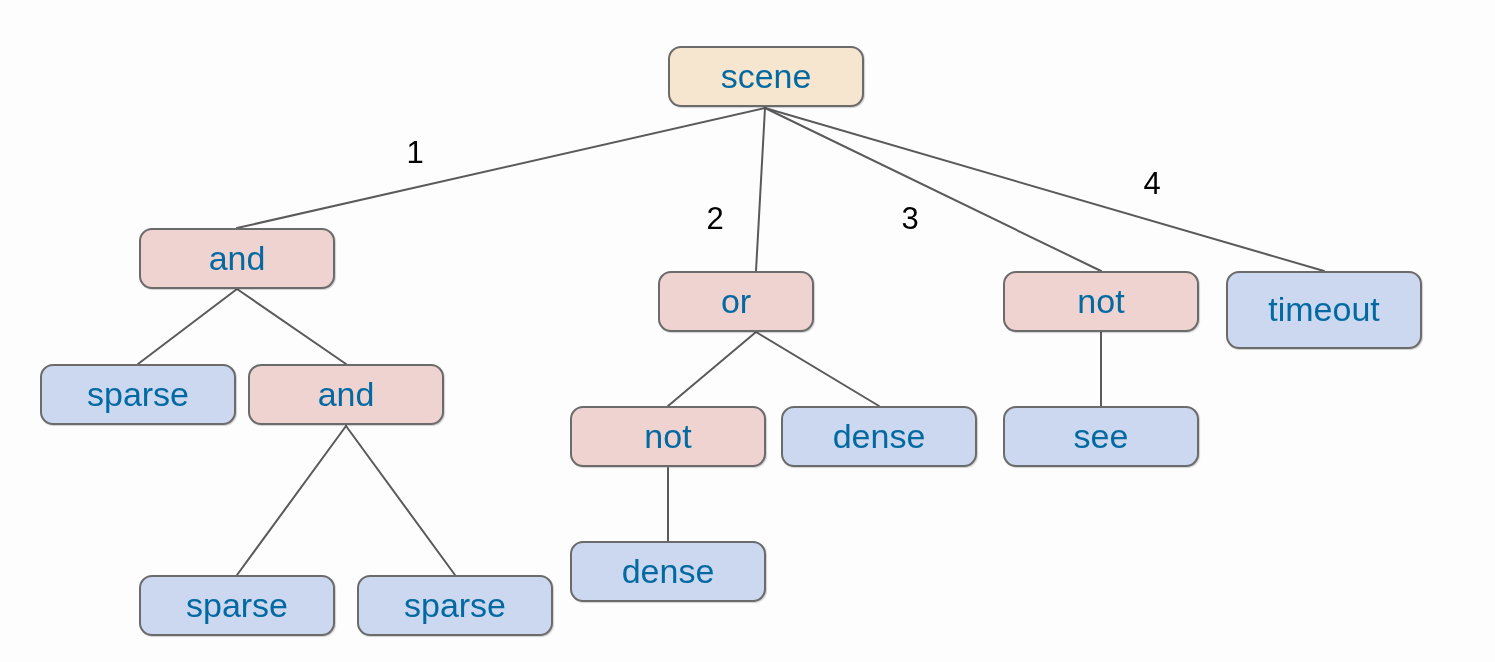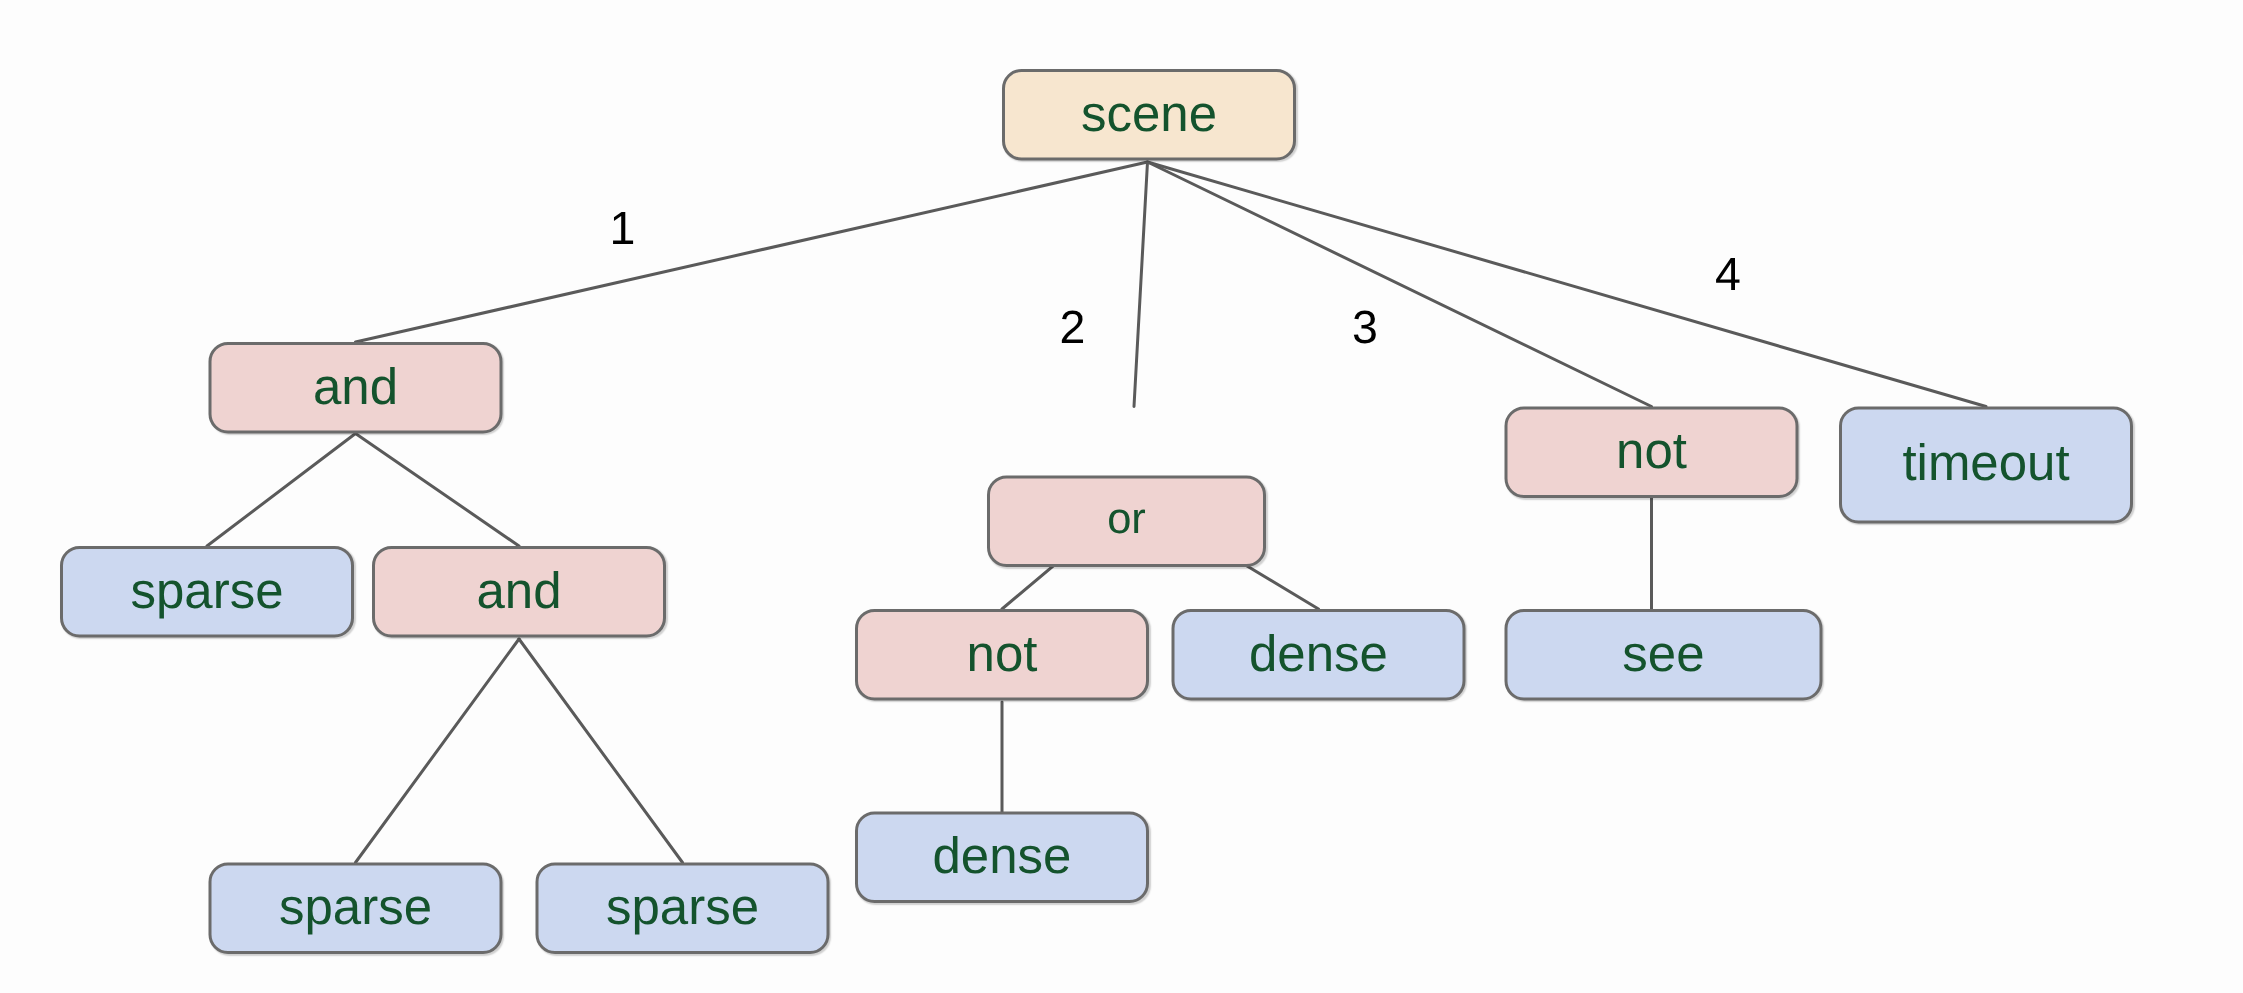--- a/index.html
+++ b/index.html
@@ -24,21 +24,21 @@
     pointer-events: none;
   }
   .node {
     position: absolute;
     box-sizing: border-box;
     display: flex;
     align-items: center;
     justify-content: center;
     border: 2px solid #6b6b6b;
     border-radius: 13px;
-    color: #14532d;
+    color: #0369a1;
     line-height: 1;
     white-space: nowrap;
     box-shadow: 1px 1px 1px rgba(0,0,0,0.18);
   }
   .node .node-label {
     display: block;
     padding-bottom: 2px;
   }
   .fill-root  { background: #f7e6cf; }
   .fill-op    { background: #efd3d1; }
@@ -72,42 +72,42 @@
       <line x1="1101" y1="332" x2="1101" y2="406" stroke="#5a5a5a" stroke-width="2" stroke-linecap="round"></line>
     </svg>
 
   <div id="node-layer">
       <div class="node fill-root" style="left: 668px; top: 46px; width: 196px; height: 61px; font-size: 34px;">
         <span class="node-label">scene</span>
       </div>
       <div class="node fill-op" style="left: 139px; top: 228px; width: 196px; height: 61px; font-size: 34px;">
         <span class="node-label">and</span>
       </div>
-      <div class="node fill-op" style="left: 658px; top: 271px; width: 186px; height: 61px; font-size: 29px; margin-top: 46px;">
+      <div class="node fill-op" style="left: 658px; top: 271px; width: 156px; height: 61px; font-size: 34px;">
         <span class="node-label">or</span>
       </div>
       <div class="node fill-op" style="left: 1003px; top: 271px; width: 196px; height: 61px; font-size: 34px;">
         <span class="node-label">not</span>
       </div>
       <div class="node fill-leaf" style="left: 1226px; top: 271px; width: 196px; height: 78px; font-size: 34px;">
         <span class="node-label">timeout</span>
       </div>
       <div class="node fill-leaf" style="left: 40px; top: 364px; width: 196px; height: 61px; font-size: 34px;">
         <span class="node-label">sparse</span>
       </div>
       <div class="node fill-op" style="left: 248px; top: 364px; width: 196px; height: 61px; font-size: 34px;">
         <span class="node-label">and</span>
       </div>
       <div class="node fill-op" style="left: 570px; top: 406px; width: 196px; height: 61px; font-size: 34px;">
         <span class="node-label">not</span>
       </div>
       <div class="node fill-leaf" style="left: 781px; top: 406px; width: 196px; height: 61px; font-size: 34px;">
         <span class="node-label">dense</span>
       </div>
-      <div class="node fill-leaf" style="left: 1003px; top: 406px; width: 212px; height: 61px; font-size: 34px;">
+      <div class="node fill-leaf" style="left: 1003px; top: 406px; width: 196px; height: 61px; font-size: 34px;">
         <span class="node-label">see</span>
       </div>
       <div class="node fill-leaf" style="left: 570px; top: 541px; width: 196px; height: 61px; font-size: 34px;">
         <span class="node-label">dense</span>
       </div>
       <div class="node fill-leaf" style="left: 139px; top: 575px; width: 196px; height: 61px; font-size: 34px;">
         <span class="node-label">sparse</span>
       </div>
       <div class="node fill-leaf" style="left: 357px; top: 575px; width: 196px; height: 61px; font-size: 34px;">
         <span class="node-label">sparse</span>

